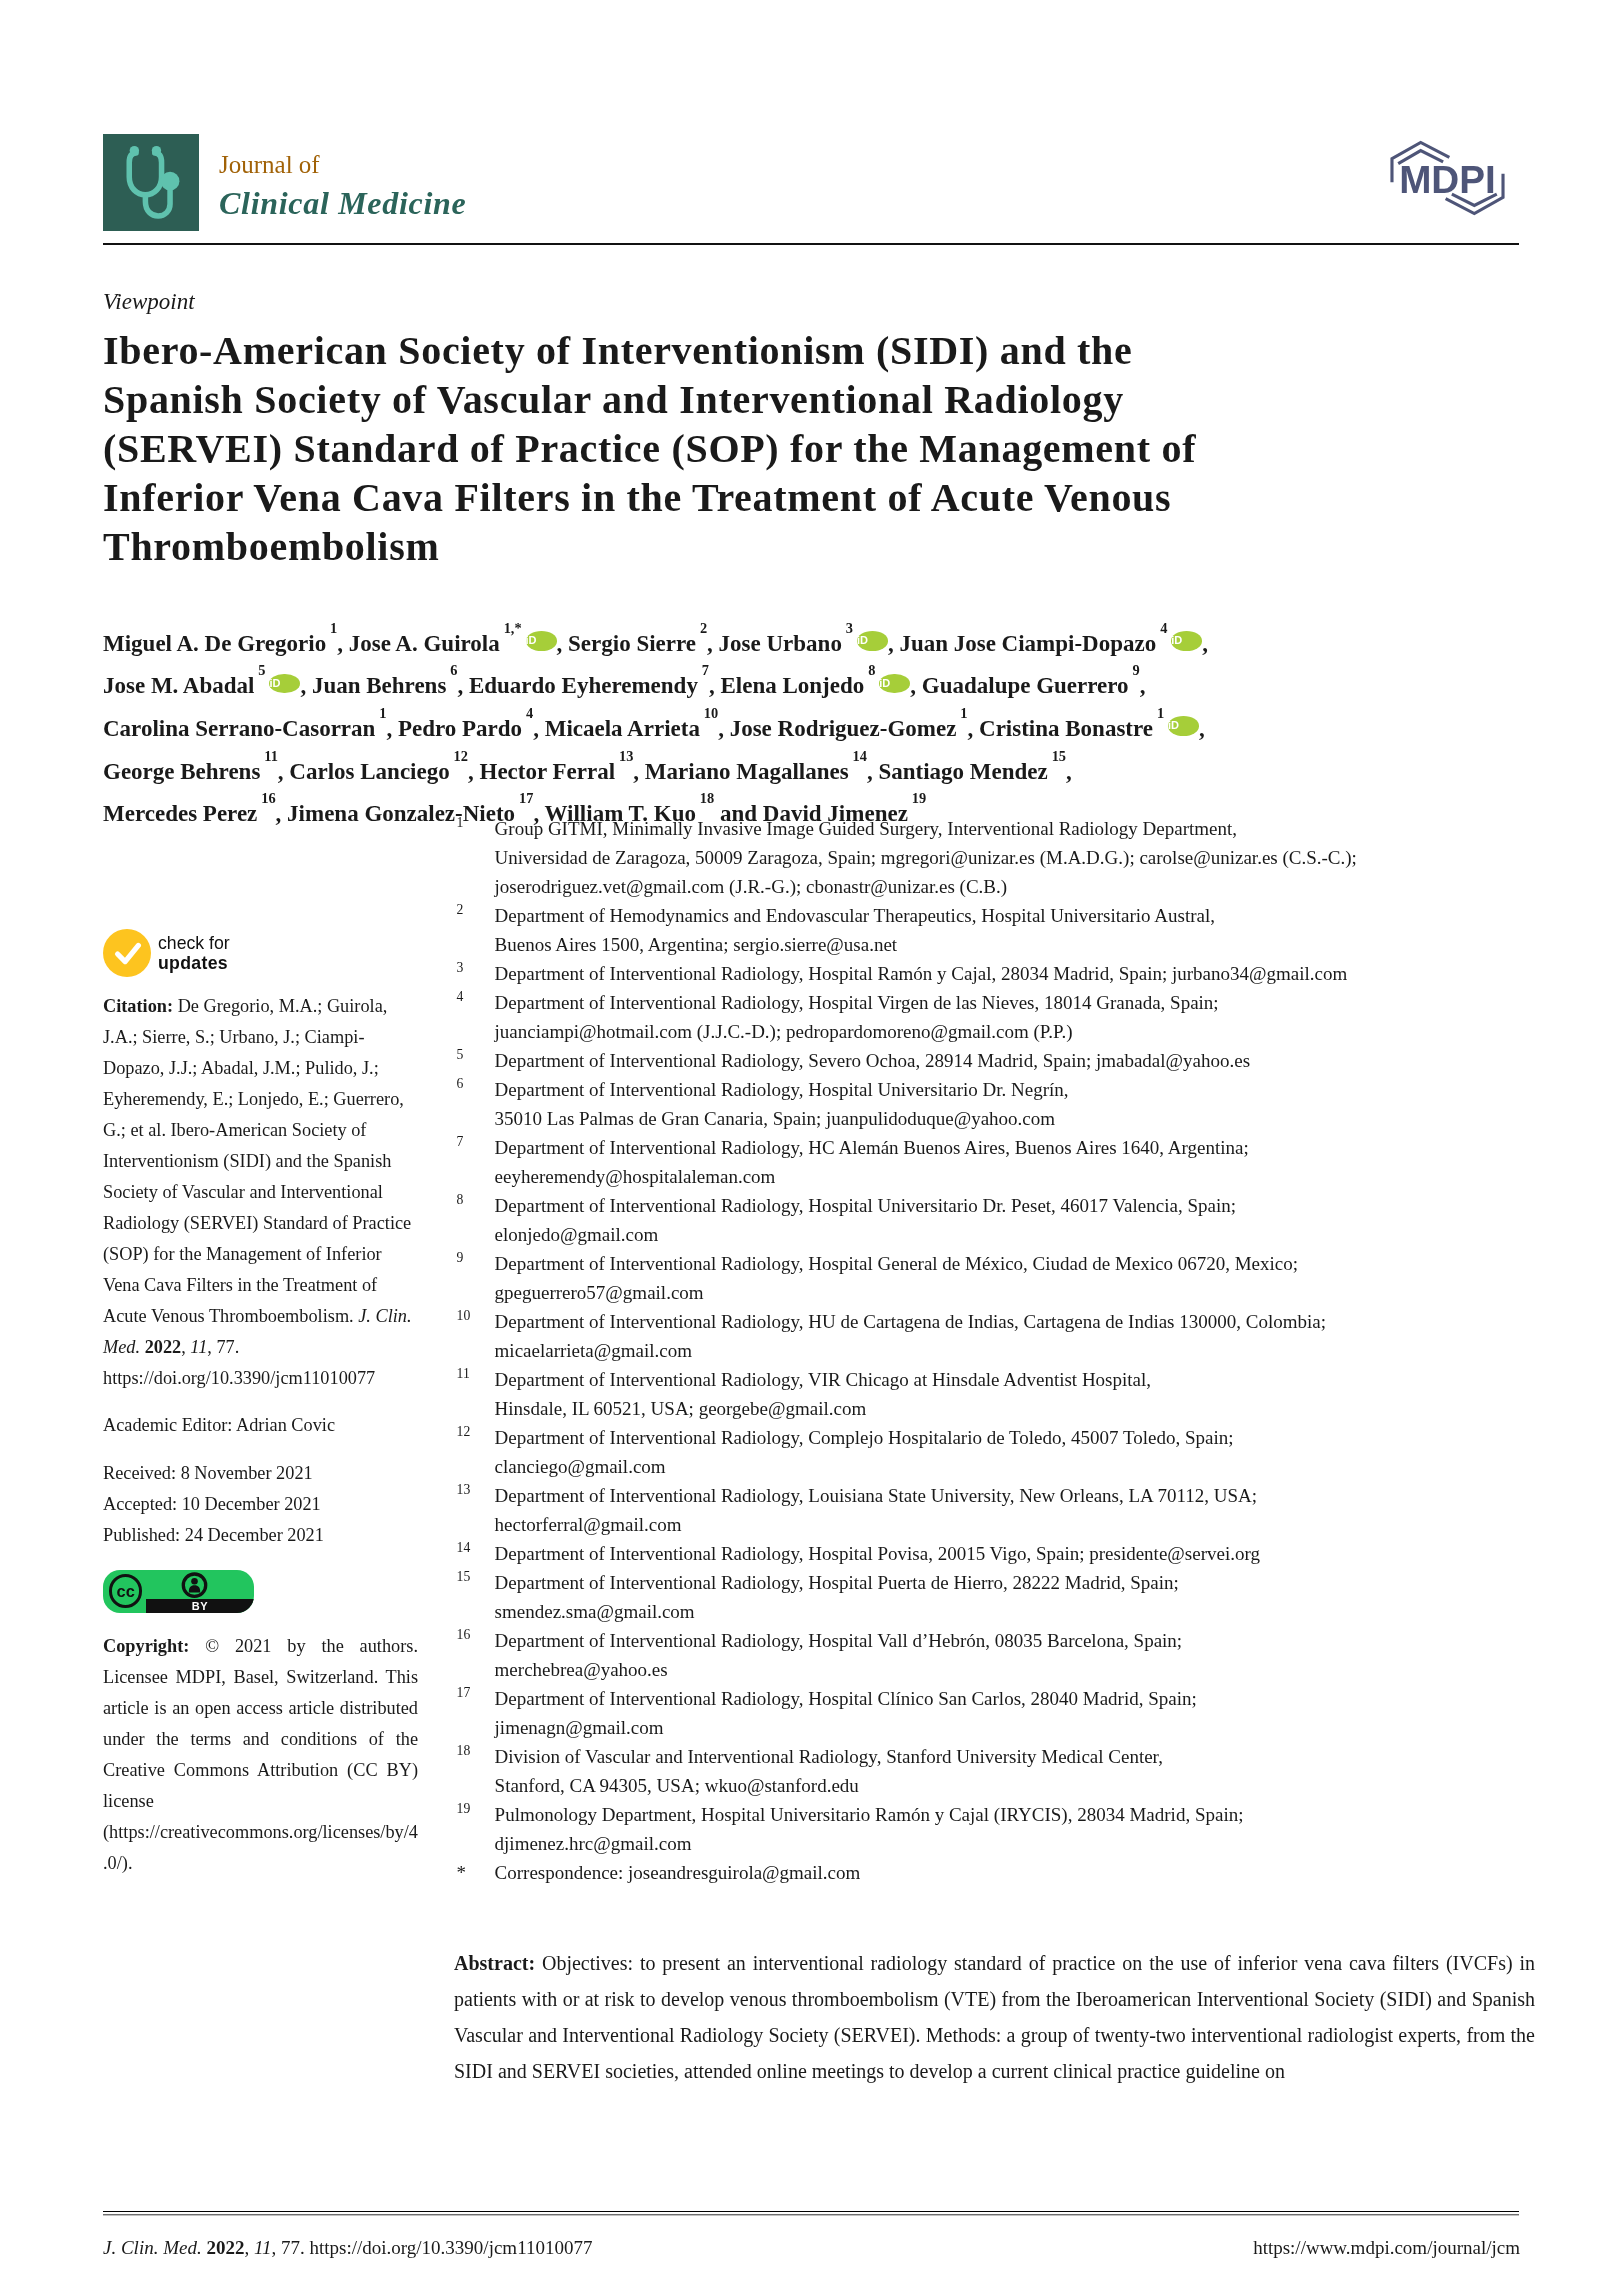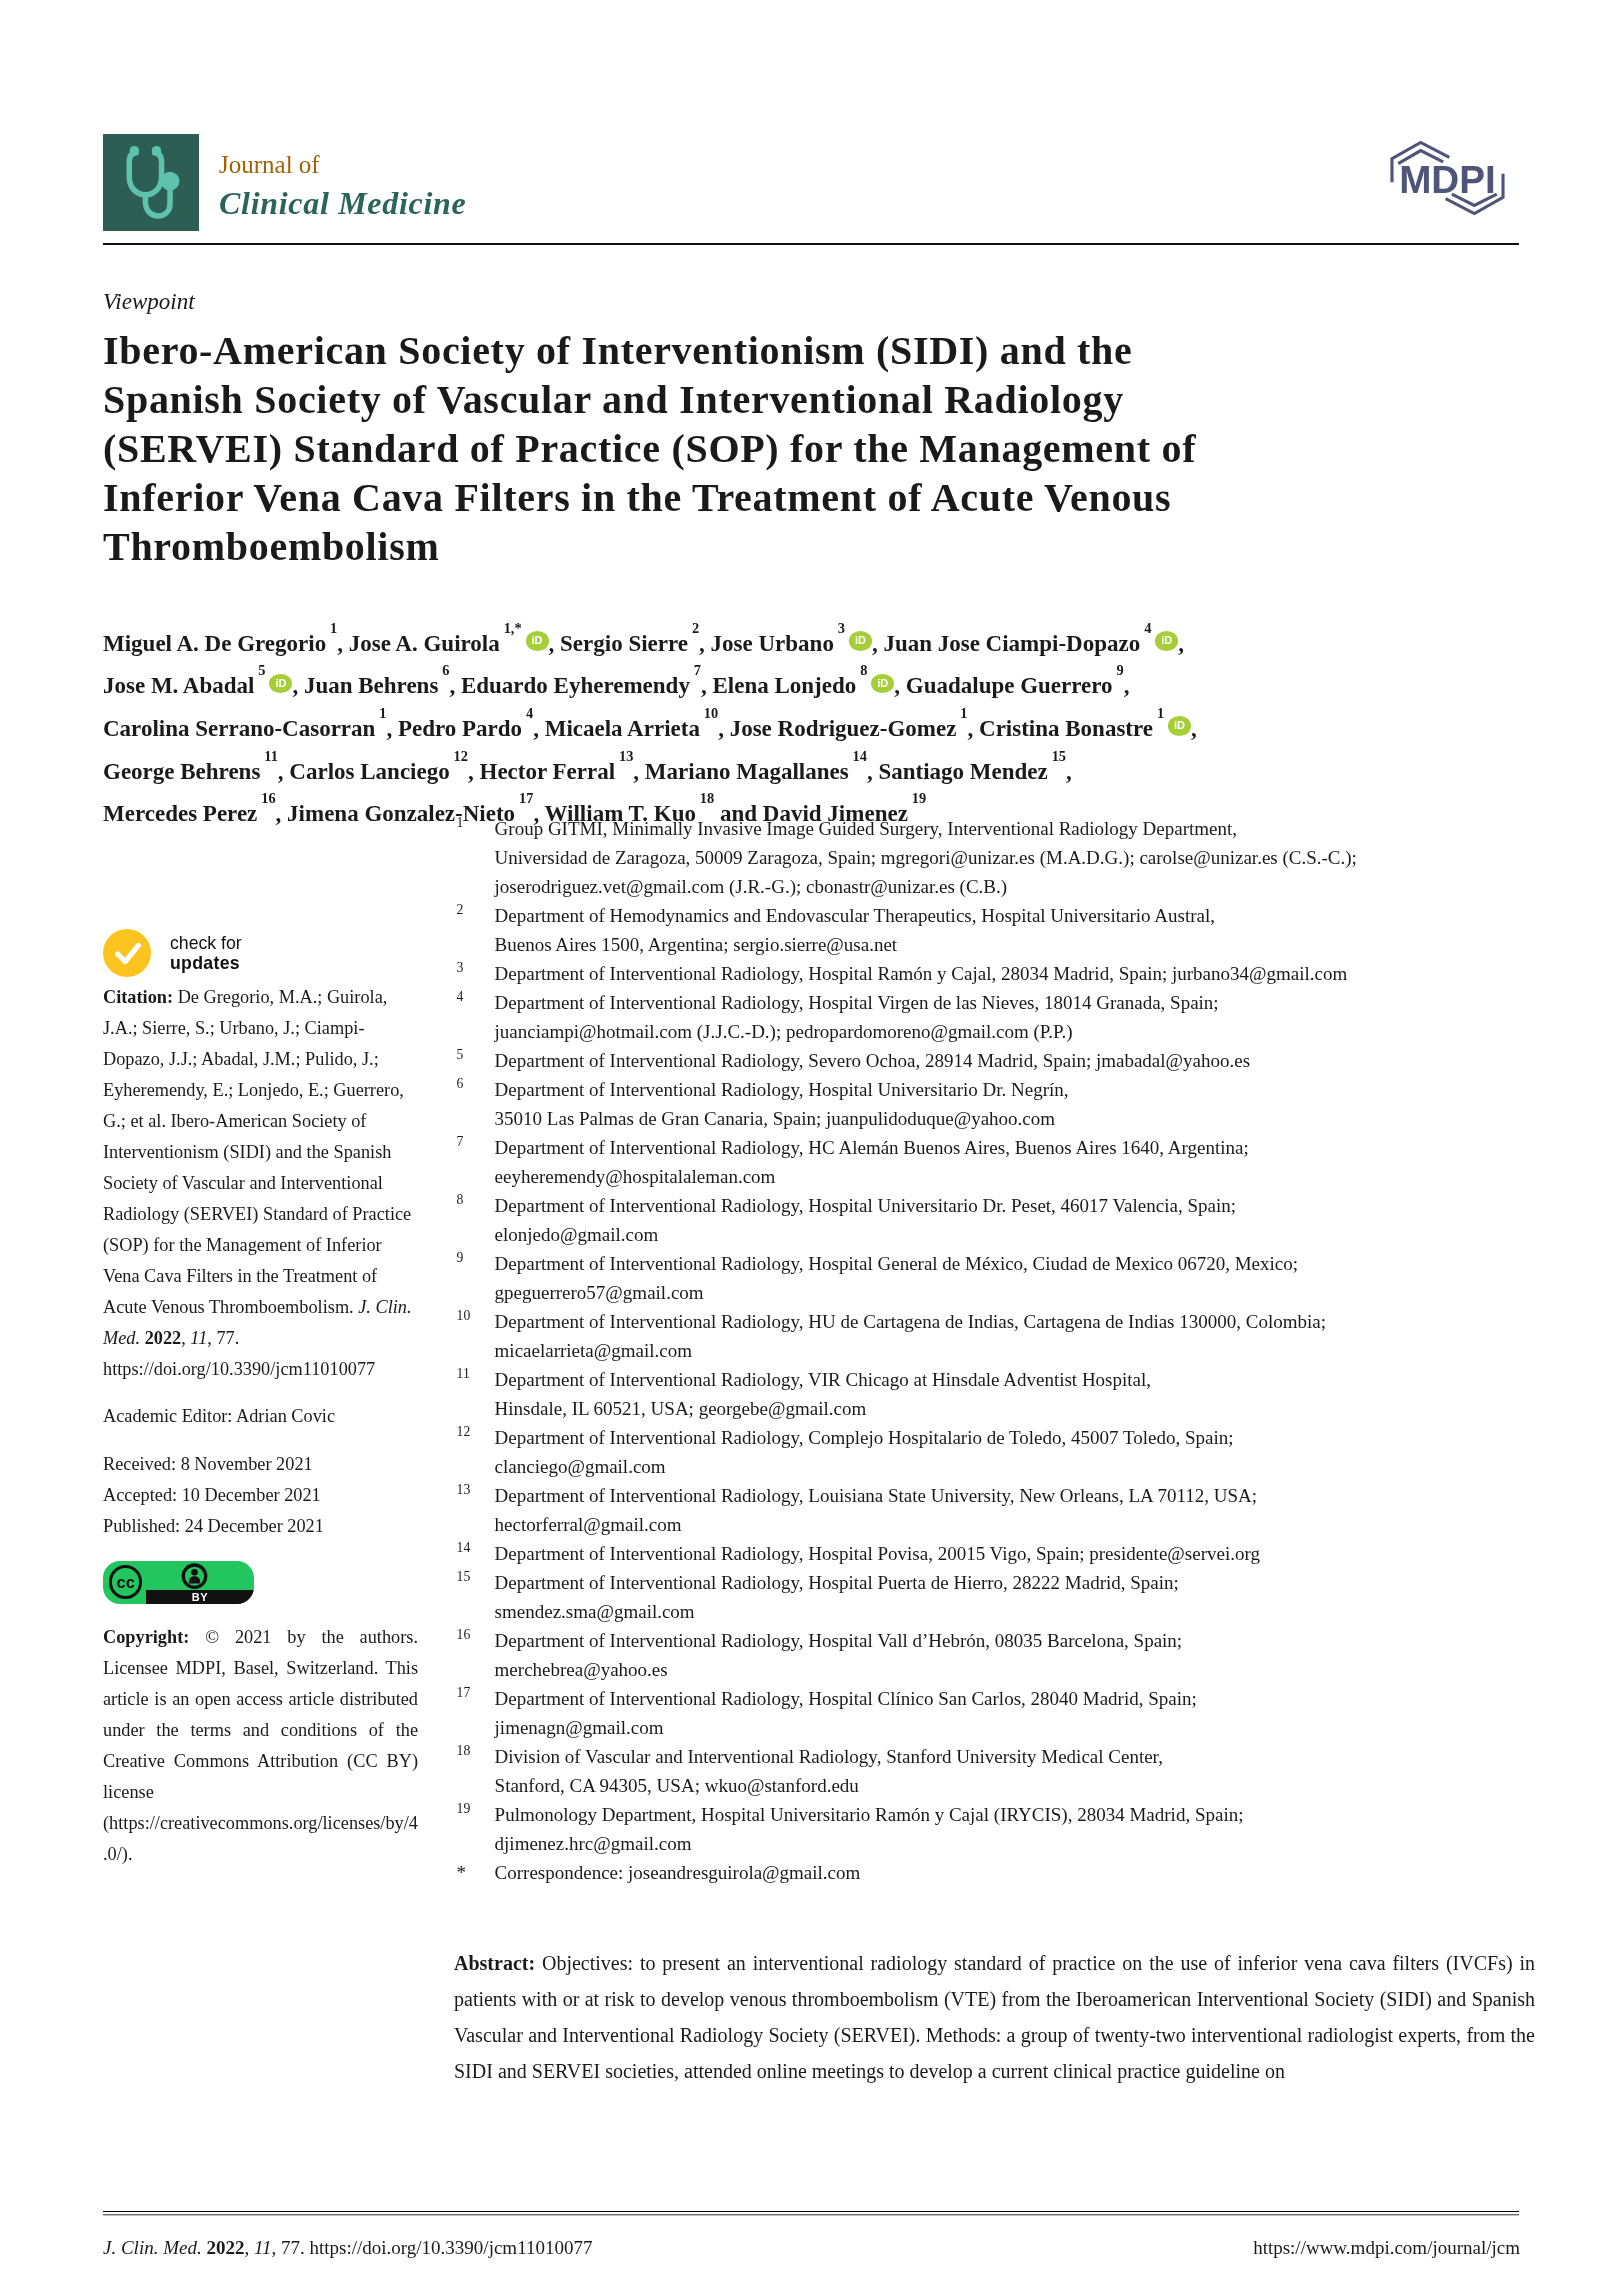--- a/index.html
+++ b/index.html
@@ -18,28 +18,28 @@
   .mdpi-logo { position:absolute; left:1382px; top:135px; }
   .header-rule { position:absolute; left:103px; top:243px; width:1416px; height:2px; background:#111; }
 
   
   .viewpoint { position:absolute; left:103px; top:289px; font-size:23px; font-style:italic; }
   .title { position:absolute; left:103px; top:326px; width:1440px;
            font-size:40px; font-weight:bold; line-height:49px; letter-spacing:0.7px; white-space:pre-line; }
   .authors { position:absolute; left:103px; top:619px; width:1440px;
              font-size:23px; font-weight:bold; line-height:37px; }
   .authors sup { font-size:14.4px; margin-left:3.9px; position:relative; top:-9.2px; font-weight:bold; }
-  .orcid-icon { display:inline-block; width:23px; height:19.6px; margin-left:3.9px; border-radius:50%;
+  .orcid-icon { display:inline-block; width:31px; height:19.6px; margin-left:3.9px; border-radius:50%;
                 background:#a6ce39; color:#fff; font-family:"Liberation Sans",sans-serif;
-                font-size:11px; font-weight:bold; font-style:normal; text-align:center; line-height:19.6px;
+                font-size:11px; font-weight:bold; font-style:normal; line-height:19.6px;
                 vertical-align:6.5px; }
 
   
   .sidebar { position:absolute; left:103px; top:929px; width:315px; font-size:18.3px; line-height:31px; }
-  .check-badge { display:flex; align-items:center; gap:19px; margin-bottom:5px; cursor:pointer; }
+  .check-badge { display:flex; align-items:center; gap:7px; margin-bottom:14px; cursor:pointer; }
   .check-circle { width:48px; height:48px; border-radius:50%; background:#fdc41f; flex:0 0 48px;
                   display:flex; align-items:center; justify-content:center; }
   .check-text { font-family:"Liberation Sans",sans-serif; font-size:17.7px; line-height:20px; color:#111; }
   .check-text .l2 { font-weight:bold; letter-spacing:0.3px; }
   .sb-block { margin-bottom:16.4px; overflow-wrap:anywhere; }
   .sb-just { text-align:justify; }
   .sb-line { display:block; }
   .cc-badge { position:relative; width:151px; height:43px; background:#22c55e; border-radius:17px;
               overflow:hidden; margin:19.6px 0 17.7px 0; cursor:pointer; }
   .cc-circle { position:absolute; left:5.9px; top:3.9px; width:27.5px; height:27.5px; border:3.9px solid #111;

